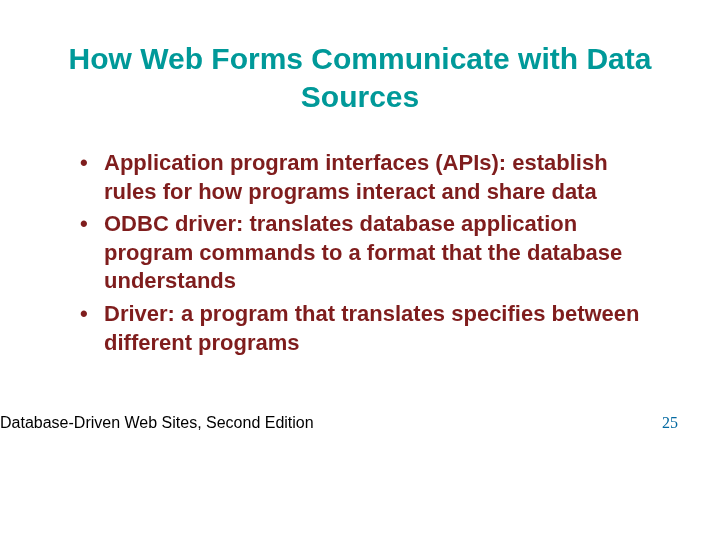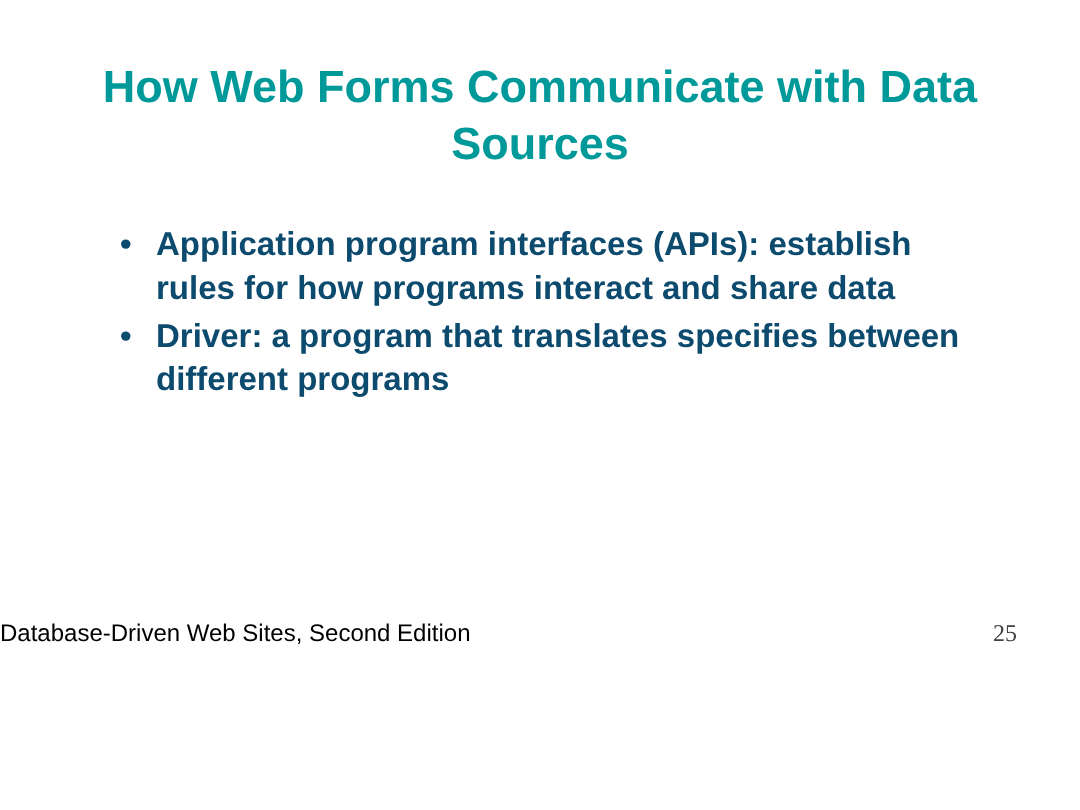--- a/index.html
+++ b/index.html
@@ -18,21 +18,21 @@
     line-height: 1.25;
     margin: 0 auto 34px auto;
     max-width: 600px;
   }
   .bullets {
     list-style: none;
     padding-left: 20px;
   }
   .bullets li {
     position: relative;
-    color: #0c4a6e;
+    color: #7f1d1d;
     font-size: 22px;
     font-weight: bold;
     line-height: 1.3;
     margin-bottom: 4px;
     padding-left: 24px;
   }
   .bullets li::before {
     content: "•";
     position: absolute;
     left: 0;
@@ -53,34 +53,35 @@
   .footer-text {
     font-family: Liberation Sans, sans-serif;
     font-size: 16px;
     color: #000;
     flex: 1;
     text-align: left;
   }
   .page-num {
     font-family: "Times New Roman", Times, serif;
     font-size: 16px;
-    color: #404040;
+    color: #0369a1;
     position: absolute;
     right: 42px;
     bottom: 0;
   }
 </style>
 </head>
 <body>
 
 <div class="slide">
   <h1 class="title">How Web Forms Communicate with Data Sources</h1>
 
   <ul class="bullets">
     <li>Application program interfaces (APIs): establish rules for how programs interact and share data</li>
+    <li>ODBC driver: translates database application program commands to a format that the database understands</li>
     <li>Driver: a program that translates specifies between different programs</li>
   </ul>
 
   <div class="footer">
     <span class="footer-text">Database-Driven Web Sites, Second Edition</span>
     <span class="page-num">25</span>
   </div>
 </div>
 
 </body></html>

